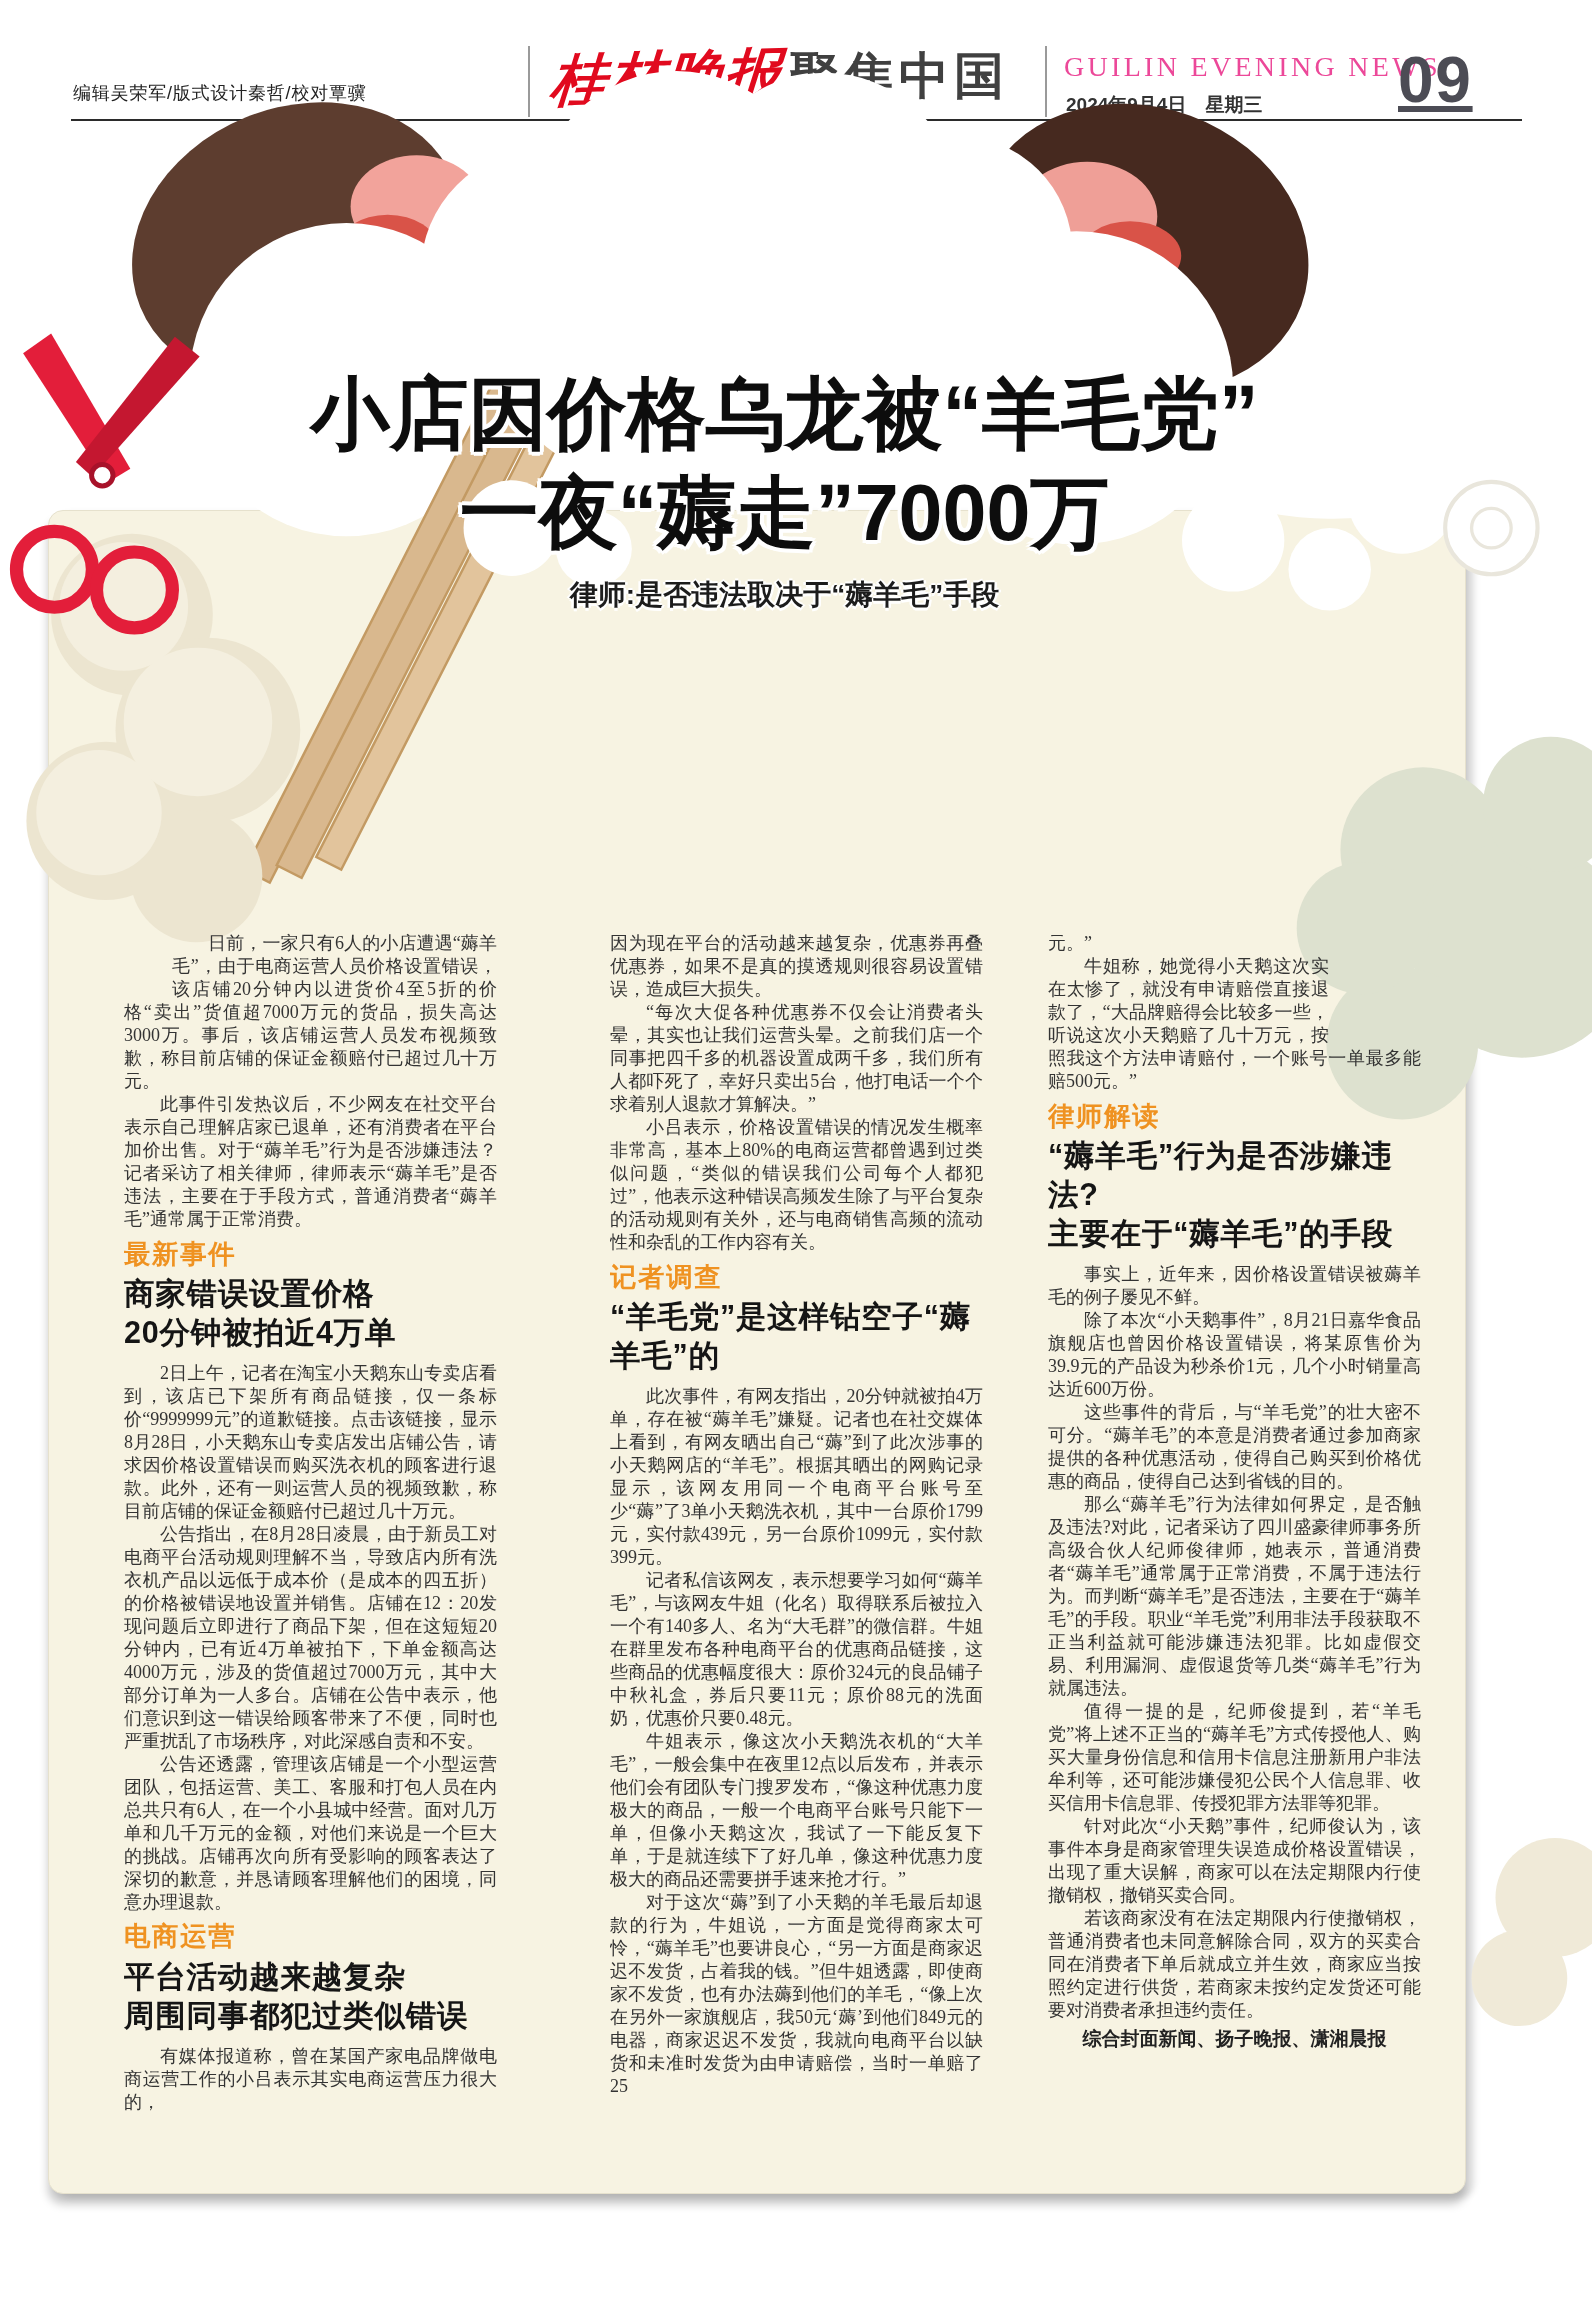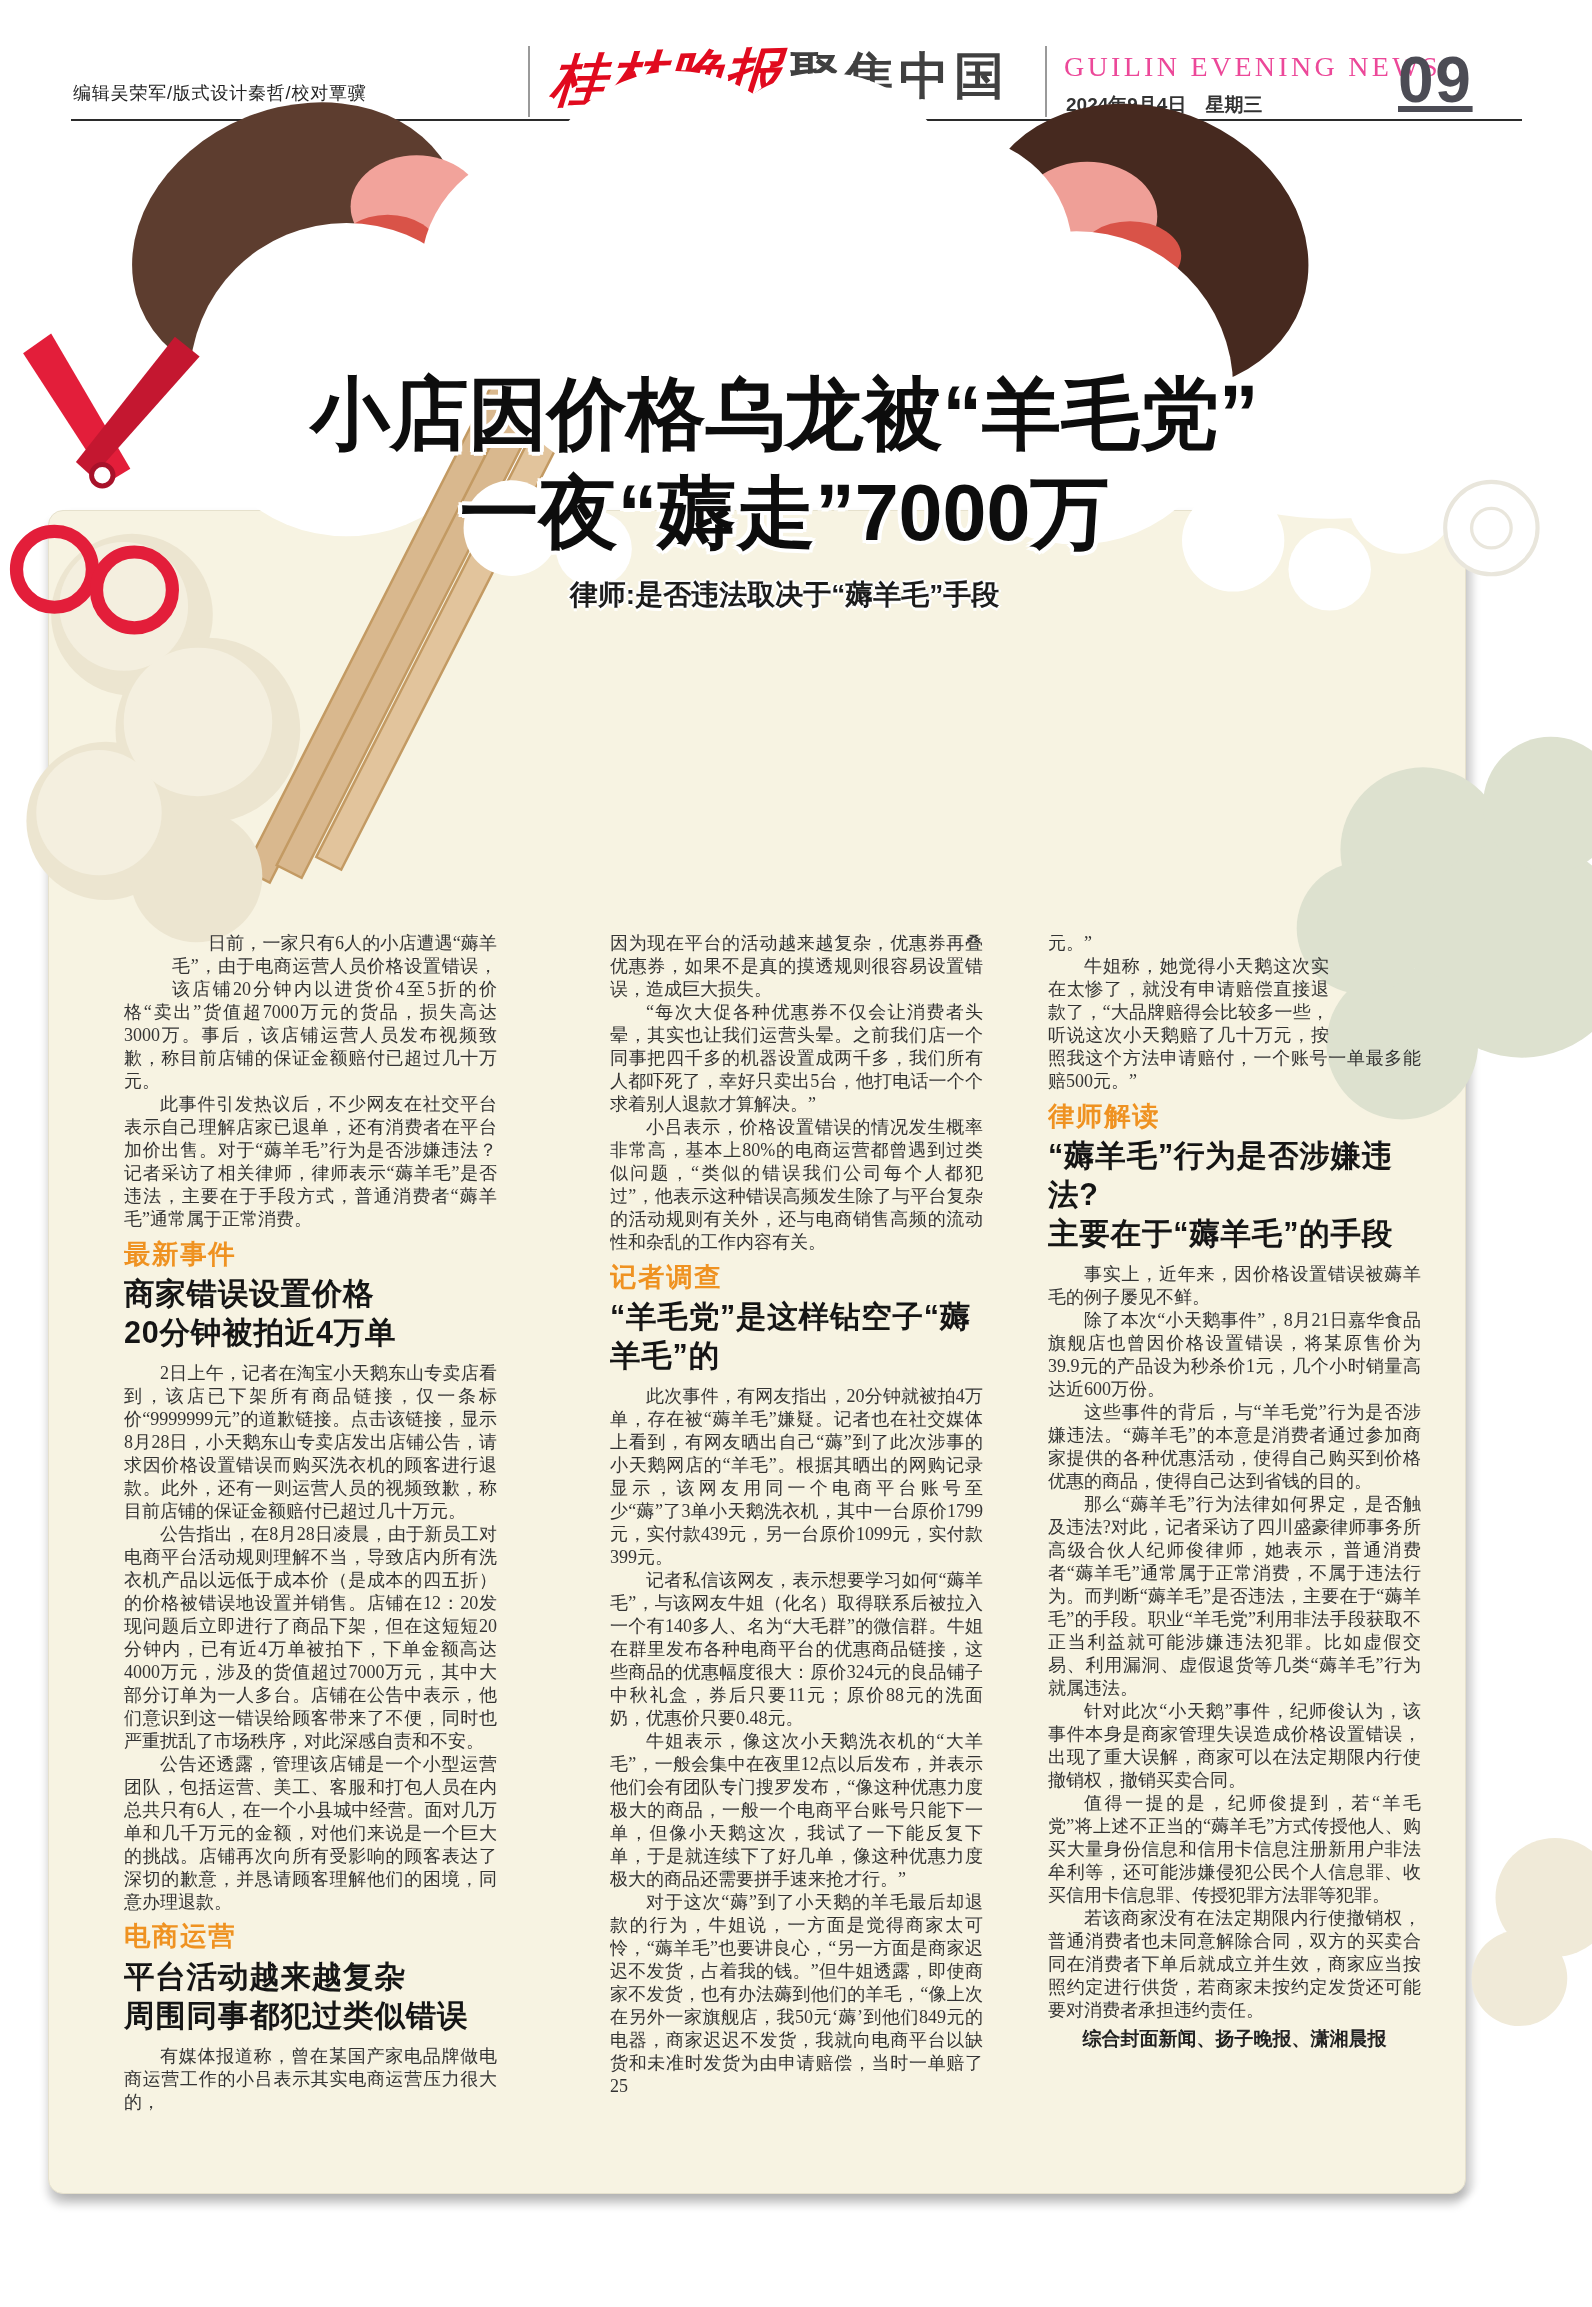--- a/index.html
+++ b/index.html
@@ -213,20 +213,20 @@
   </div>
 <div class="col col-3">
   <span class="float-spacer-right"></span>
 <p class="pn">元。”</p>
     <p class="p">牛姐称，她觉得小天鹅这次实在太惨了，就没有申请赔偿直接退款了，“大品牌赔得会比较多一些，听说这次小天鹅赔了几十万元，按照我这个方法申请赔付，一个账号一单最多能赔500元。”</p>
     <div class="sec">律师解读</div>
     <div class="h3">“薅羊毛”行为是否涉嫌违法?
 主要在于“薅羊毛”的手段</div>
     <p class="p">事实上，近年来，因价格设置错误被薅羊毛的例子屡见不鲜。</p>
     <p class="p">除了本次“小天鹅事件”，8月21日嘉华食品旗舰店也曾因价格设置错误，将某原售价为39.9元的产品设为秒杀价1元，几个小时销量高达近600万份。</p>
-    <p class="p">这些事件的背后，与“羊毛党”行为是否涉嫌违法。“薅羊毛”的本意是消费者通过参加商家提供的各种优惠活动，使得自己购买到价格优惠的商品，使得自己达到省钱的目的。</p>
+    <p class="p">这些事件的背后，与“羊毛党”的壮大密不可分。“薅羊毛”的本意是消费者通过参加商家提供的各种优惠活动，使得自己购买到价格优惠的商品，使得自己达到省钱的目的。</p>
     <p class="p">那么“薅羊毛”行为法律如何界定，是否触及违法?对此，记者采访了四川盛豪律师事务所高级合伙人纪师俊律师，她表示，普通消费者“薅羊毛”通常属于正常消费，不属于违法行为。而判断“薅羊毛”是否违法，主要在于“薅羊毛”的手段。职业“羊毛党”利用非法手段获取不正当利益就可能涉嫌违法犯罪。比如虚假交易、利用漏洞、虚假退货等几类“薅羊毛”行为就属违法。</p>
+    <p class="p">值得一提的是，纪师俊提到，若“羊毛党”将上述不正当的“薅羊毛”方式传授他人、购买大量身份信息和信用卡信息注册新用户非法牟利等，还可能涉嫌侵犯公民个人信息罪、收买信用卡信息罪、传授犯罪方法罪等犯罪。</p>
     <p class="p">针对此次“小天鹅”事件，纪师俊认为，该事件本身是商家管理失误造成价格设置错误，出现了重大误解，商家可以在法定期限内行使撤销权，撤销买卖合同。</p>
-    <p class="p">值得一提的是，纪师俊提到，若“羊毛党”将上述不正当的“薅羊毛”方式传授他人、购买大量身份信息和信用卡信息注册新用户非法牟利等，还可能涉嫌侵犯公民个人信息罪、收买信用卡信息罪、传授犯罪方法罪等犯罪。</p>
     <p class="p">若该商家没有在法定期限内行使撤销权，普通消费者也未同意解除合同，双方的买卖合同在消费者下单后就成立并生效，商家应当按照约定进行供货，若商家未按约定发货还可能要对消费者承担违约责任。</p>
     <div class="byline">综合封面新闻、扬子晚报、潇湘晨报</div>
   </div>
 
 
 </body></html>

